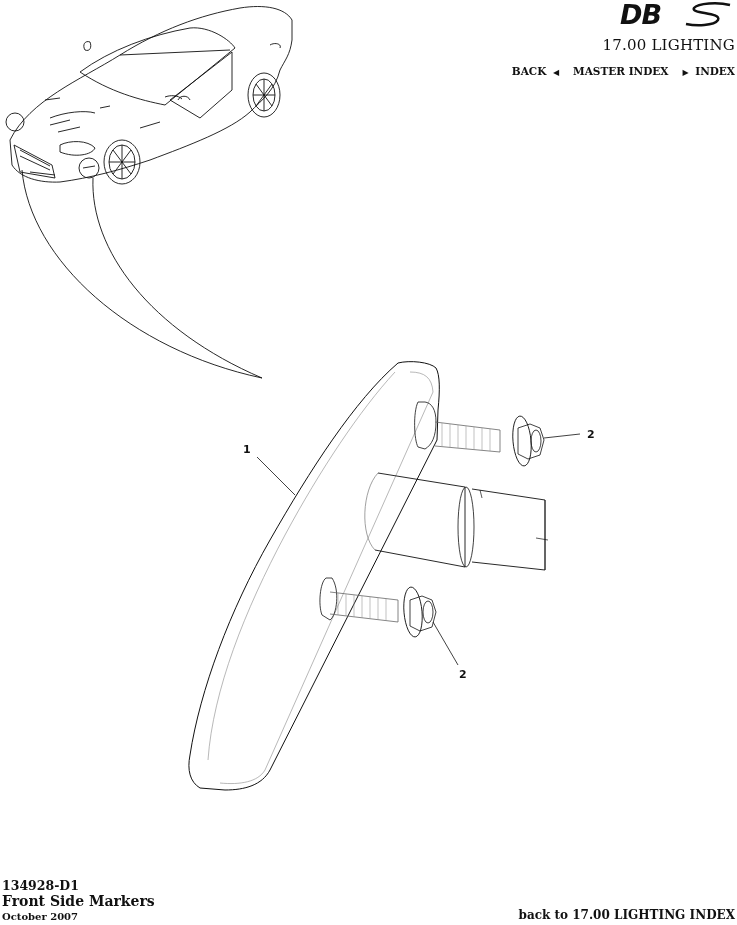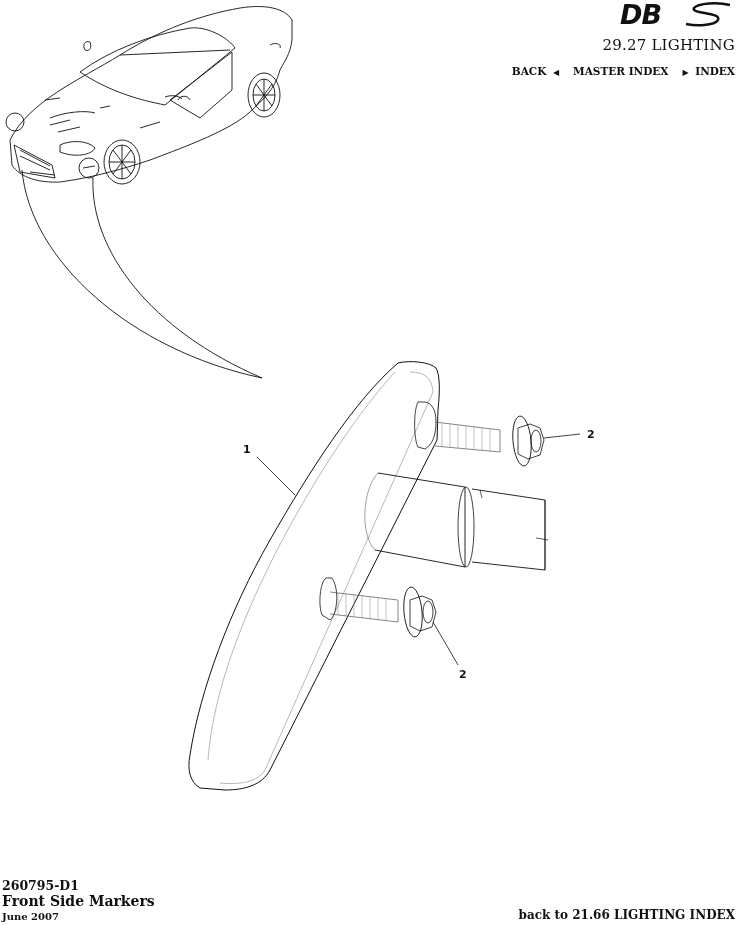--- a/index.html
+++ b/index.html
@@ -89,32 +89,32 @@
   <text x="243" y="453" class="callout" fill="#111" stroke="none">1</text>
   <text x="587" y="438" class="callout" fill="#111" stroke="none">2</text>
   <text x="459" y="678" class="callout" fill="#111" stroke="none">2</text>
 </svg>
 
 <svg id="logo" class="abs" viewBox="0 0 118 28" xmlns="http://www.w3.org/2000/svg">
   <text x="2" y="24" font-family="DejaVu Sans, sans-serif" font-size="27" font-weight="bold" font-style="italic" fill="#111" letter-spacing="-1">DB</text>
   <path d="M112,5 C100,2 80,3 76,8 C72,14 104,12 100,20 C96,26 78,26 68,24" fill="none" stroke="#111" stroke-width="2.5"></path>
 </svg>
 
-<div id="section-title" class="abs">29.27 LIGHTING</div>
+<div id="section-title" class="abs">17.00 LIGHTING</div>
 
 <div id="nav" class="abs">
   <span>
     <span>BACK</span>
     <span style="font-size:8px;margin-left:3px;">◀</span>
   </span>
   <span class="navsep"></span>
   <span>MASTER INDEX</span>
   <span class="navsep"></span>
   <span>
     <span style="font-size:8px;margin-right:3px;">▶</span>
     <span>INDEX</span>
   </span>
 </div>
 
-<div id="doc-code" class="abs">260795-D1</div>
+<div id="doc-code" class="abs">134928-D1</div>
 <div id="doc-title" class="abs">Front Side Markers</div>
-<div id="doc-date" class="abs">June 2007</div>
-<div id="back-link" class="abs">back to 21.66 LIGHTING INDEX</div>
+<div id="doc-date" class="abs">October 2007</div>
+<div id="back-link" class="abs">back to 17.00 LIGHTING INDEX</div>
 
 </body></html>

